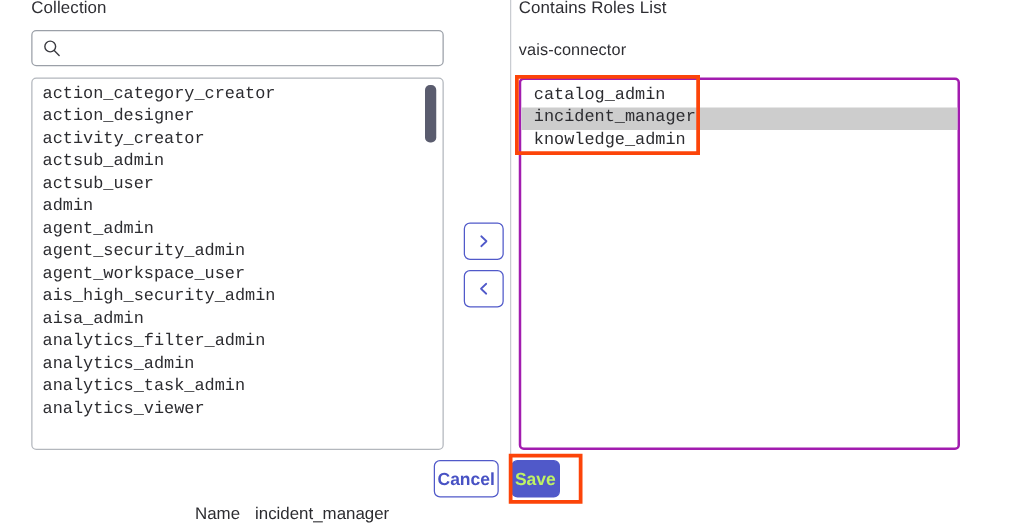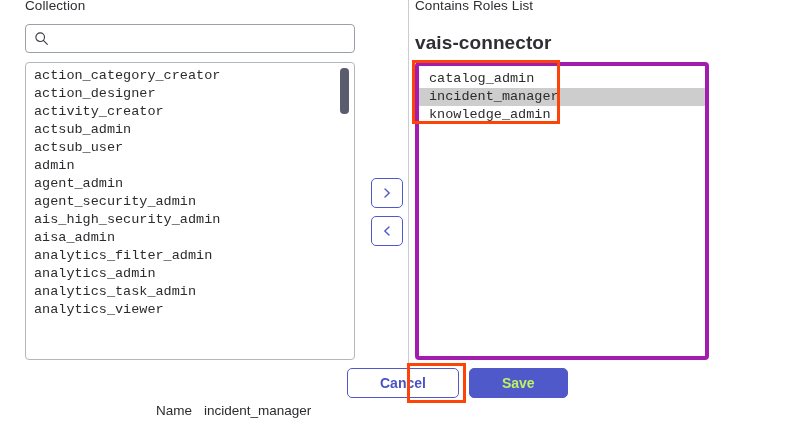--- a/index.html
+++ b/index.html
@@ -144,31 +144,30 @@
   }
 
   
   #roles-label {
     left: 415px;
     top: -2px;
   }
   #scope-name {
     left: 415px;
     top: 32px;
-    font-size: 19px;
-    font-weight: bold;
+    font-size: 13px;
   }
   #roles-listbox {
     position: absolute;
     left: 415px;
     top: 62px;
-    width: 294px;
+    width: 353px;
     height: 298px;
     box-sizing: border-box;
-    border: 4px solid #a21caf;
+    border: 2px solid #a21caf;
     border-radius: 4px;
     background: #fff;
     overflow: hidden;
   }
   #roles-listbox .list-inner { padding: 4px 0 0 0; }
   #roles-listbox .opt { padding-left: 10px; padding-right: 12px; }
 
   
   #footer-actions {
     position: absolute;
@@ -179,21 +178,21 @@
     gap: 10px;
   }
   .btn {
     font-family: "Liberation Sans", sans-serif;
     font-size: 14px;
     font-weight: bold;
     border-radius: 5px;
     box-sizing: border-box;
     cursor: pointer;
     height: 30px;
-    padding: 0 32px;
+    padding: 0 2px;
     line-height: 28px;
     white-space: nowrap;
   }
   #cancel-button {
     border: 1px solid #5059c9;
     background: #ffffff;
     color: #4852c4;
   }
   #save-button {
     border: 1px solid #5059c9;
@@ -242,20 +241,21 @@
 <div id="collection-listbox">
   <div class="list-inner" id="collection-options">
       <div class="opt">action_category_creator</div>
       <div class="opt">action_designer</div>
       <div class="opt">activity_creator</div>
       <div class="opt">actsub_admin</div>
       <div class="opt">actsub_user</div>
       <div class="opt">admin</div>
       <div class="opt">agent_admin</div>
       <div class="opt">agent_security_admin</div>
+      <div class="opt">agent_workspace_user</div>
       <div class="opt">ais_high_security_admin</div>
       <div class="opt">aisa_admin</div>
       <div class="opt">analytics_filter_admin</div>
       <div class="opt">analytics_admin</div>
       <div class="opt">analytics_task_admin</div>
       <div class="opt">analytics_viewer</div>
     </div>
   <div class="scroll-track">
     <div class="scroll-thumb"></div>
   </div>

